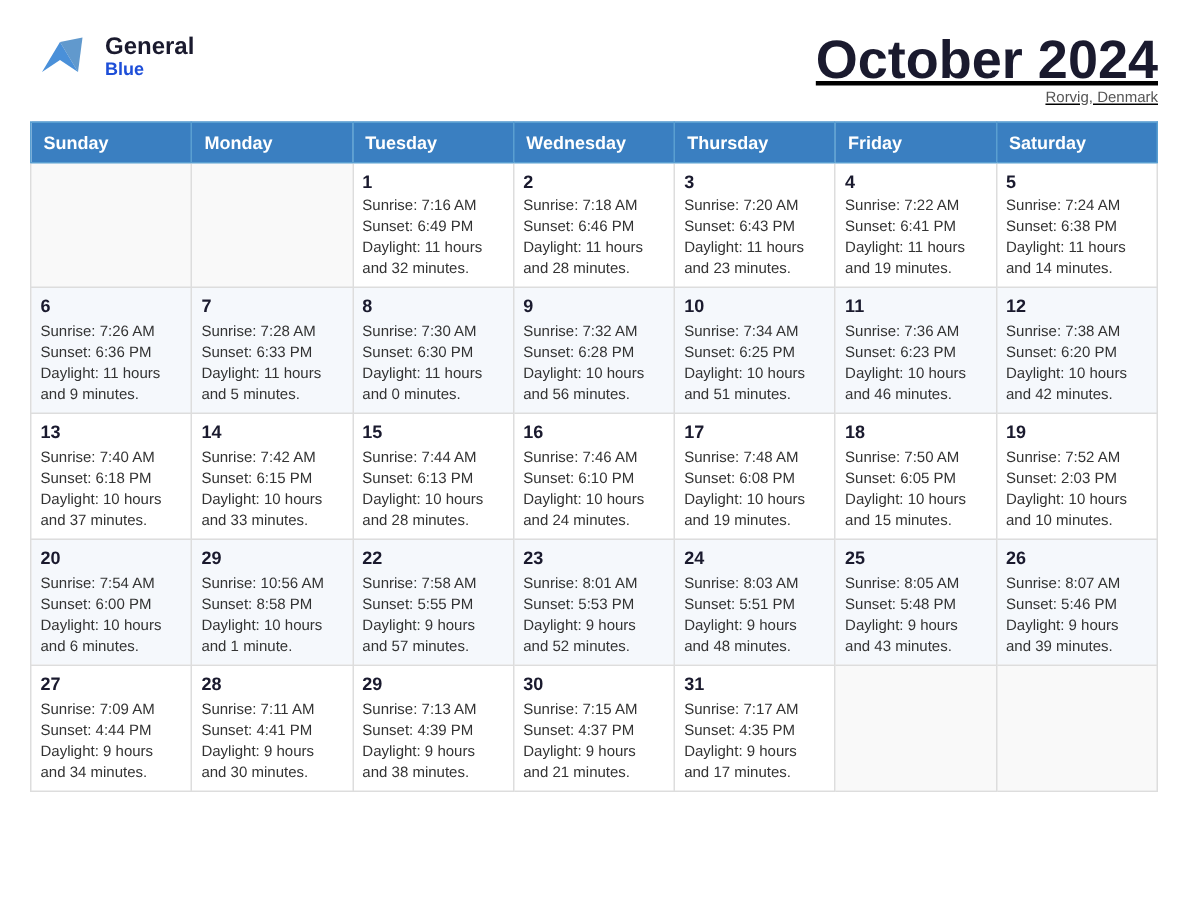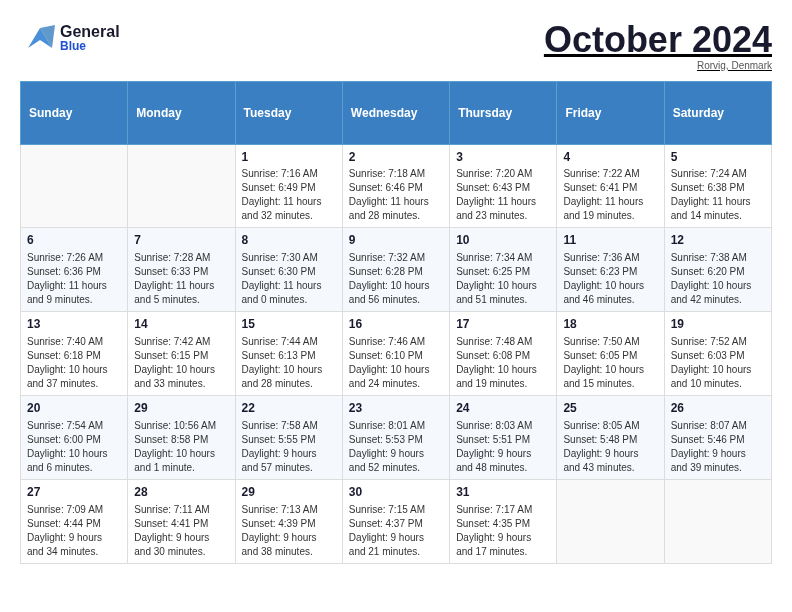--- a/index.html
+++ b/index.html
@@ -33,21 +33,21 @@
     table {
       width: 100%;
       border-collapse: collapse;
       font-size: 10px;
     }
     thead tr {
       background-color: #3a7fc1;
       color: white;
     }
     thead th {
-      padding: 24px 8px;
+      padding: 6px 8px;
       text-align: left;
       font-size: 12px;
       font-weight: bold;
       border: 1px solid #5a9fd1;
     }
     tbody td {
       border: 1px solid #ddd;
       padding: 4px 6px;
       vertical-align: top;
       width: calc(100% / 7);
@@ -68,21 +68,21 @@
       color: #1a1a2e;
       display: block;
       margin-bottom: 2px;
     }
     .empty-cell {
       background-color: #f9f9f9;
     }
     .logo-wrapper {
       display: flex;
       align-items: center;
-      gap: 0;
+      gap: 10px;
     }
     .logo-icon {
       display: inline-block;
       width: 40px;
       height: 36px;
     }
     .logo-name {
       display: flex;
       flex-direction: column;
       line-height: 1;
@@ -151,21 +151,21 @@
         <td><span class="day-num">11</span><span>Sunrise: 7:36 AM</span><br><span>Sunset: 6:23 PM</span><br><span>Daylight: 10 hours and 46 minutes.</span></td>
         <td><span class="day-num">12</span><span>Sunrise: 7:38 AM</span><br><span>Sunset: 6:20 PM</span><br><span>Daylight: 10 hours and 42 minutes.</span></td>
       </tr>
       <tr>
         <td><span class="day-num">13</span><span>Sunrise: 7:40 AM</span><br><span>Sunset: 6:18 PM</span><br><span>Daylight: 10 hours and 37 minutes.</span></td>
         <td><span class="day-num">14</span><span>Sunrise: 7:42 AM</span><br><span>Sunset: 6:15 PM</span><br><span>Daylight: 10 hours and 33 minutes.</span></td>
         <td><span class="day-num">15</span><span>Sunrise: 7:44 AM</span><br><span>Sunset: 6:13 PM</span><br><span>Daylight: 10 hours and 28 minutes.</span></td>
         <td><span class="day-num">16</span><span>Sunrise: 7:46 AM</span><br><span>Sunset: 6:10 PM</span><br><span>Daylight: 10 hours and 24 minutes.</span></td>
         <td><span class="day-num">17</span><span>Sunrise: 7:48 AM</span><br><span>Sunset: 6:08 PM</span><br><span>Daylight: 10 hours and 19 minutes.</span></td>
         <td><span class="day-num">18</span><span>Sunrise: 7:50 AM</span><br><span>Sunset: 6:05 PM</span><br><span>Daylight: 10 hours and 15 minutes.</span></td>
-        <td><span class="day-num">19</span><span>Sunrise: 7:52 AM</span><br><span>Sunset: 6:03 PM</span><br><span>Daylight: 10 hours and 10 minutes.</span></td>
+        <td><span class="day-num">19</span><span>Sunrise: 7:52 AM</span><br><span>Sunset: 2:03 PM</span><br><span>Daylight: 10 hours and 10 minutes.</span></td>
       </tr>
       <tr>
         <td><span class="day-num">20</span><span>Sunrise: 7:54 AM</span><br><span>Sunset: 6:00 PM</span><br><span>Daylight: 10 hours and 6 minutes.</span></td>
         <td><span class="day-num">29</span><span>Sunrise: 10:56 AM</span><br><span>Sunset: 8:58 PM</span><br><span>Daylight: 10 hours and 1 minute.</span></td>
         <td><span class="day-num">22</span><span>Sunrise: 7:58 AM</span><br><span>Sunset: 5:55 PM</span><br><span>Daylight: 9 hours and 57 minutes.</span></td>
         <td><span class="day-num">23</span><span>Sunrise: 8:01 AM</span><br><span>Sunset: 5:53 PM</span><br><span>Daylight: 9 hours and 52 minutes.</span></td>
         <td><span class="day-num">24</span><span>Sunrise: 8:03 AM</span><br><span>Sunset: 5:51 PM</span><br><span>Daylight: 9 hours and 48 minutes.</span></td>
         <td><span class="day-num">25</span><span>Sunrise: 8:05 AM</span><br><span>Sunset: 5:48 PM</span><br><span>Daylight: 9 hours and 43 minutes.</span></td>
         <td><span class="day-num">26</span><span>Sunrise: 8:07 AM</span><br><span>Sunset: 5:46 PM</span><br><span>Daylight: 9 hours and 39 minutes.</span></td>
       </tr>

